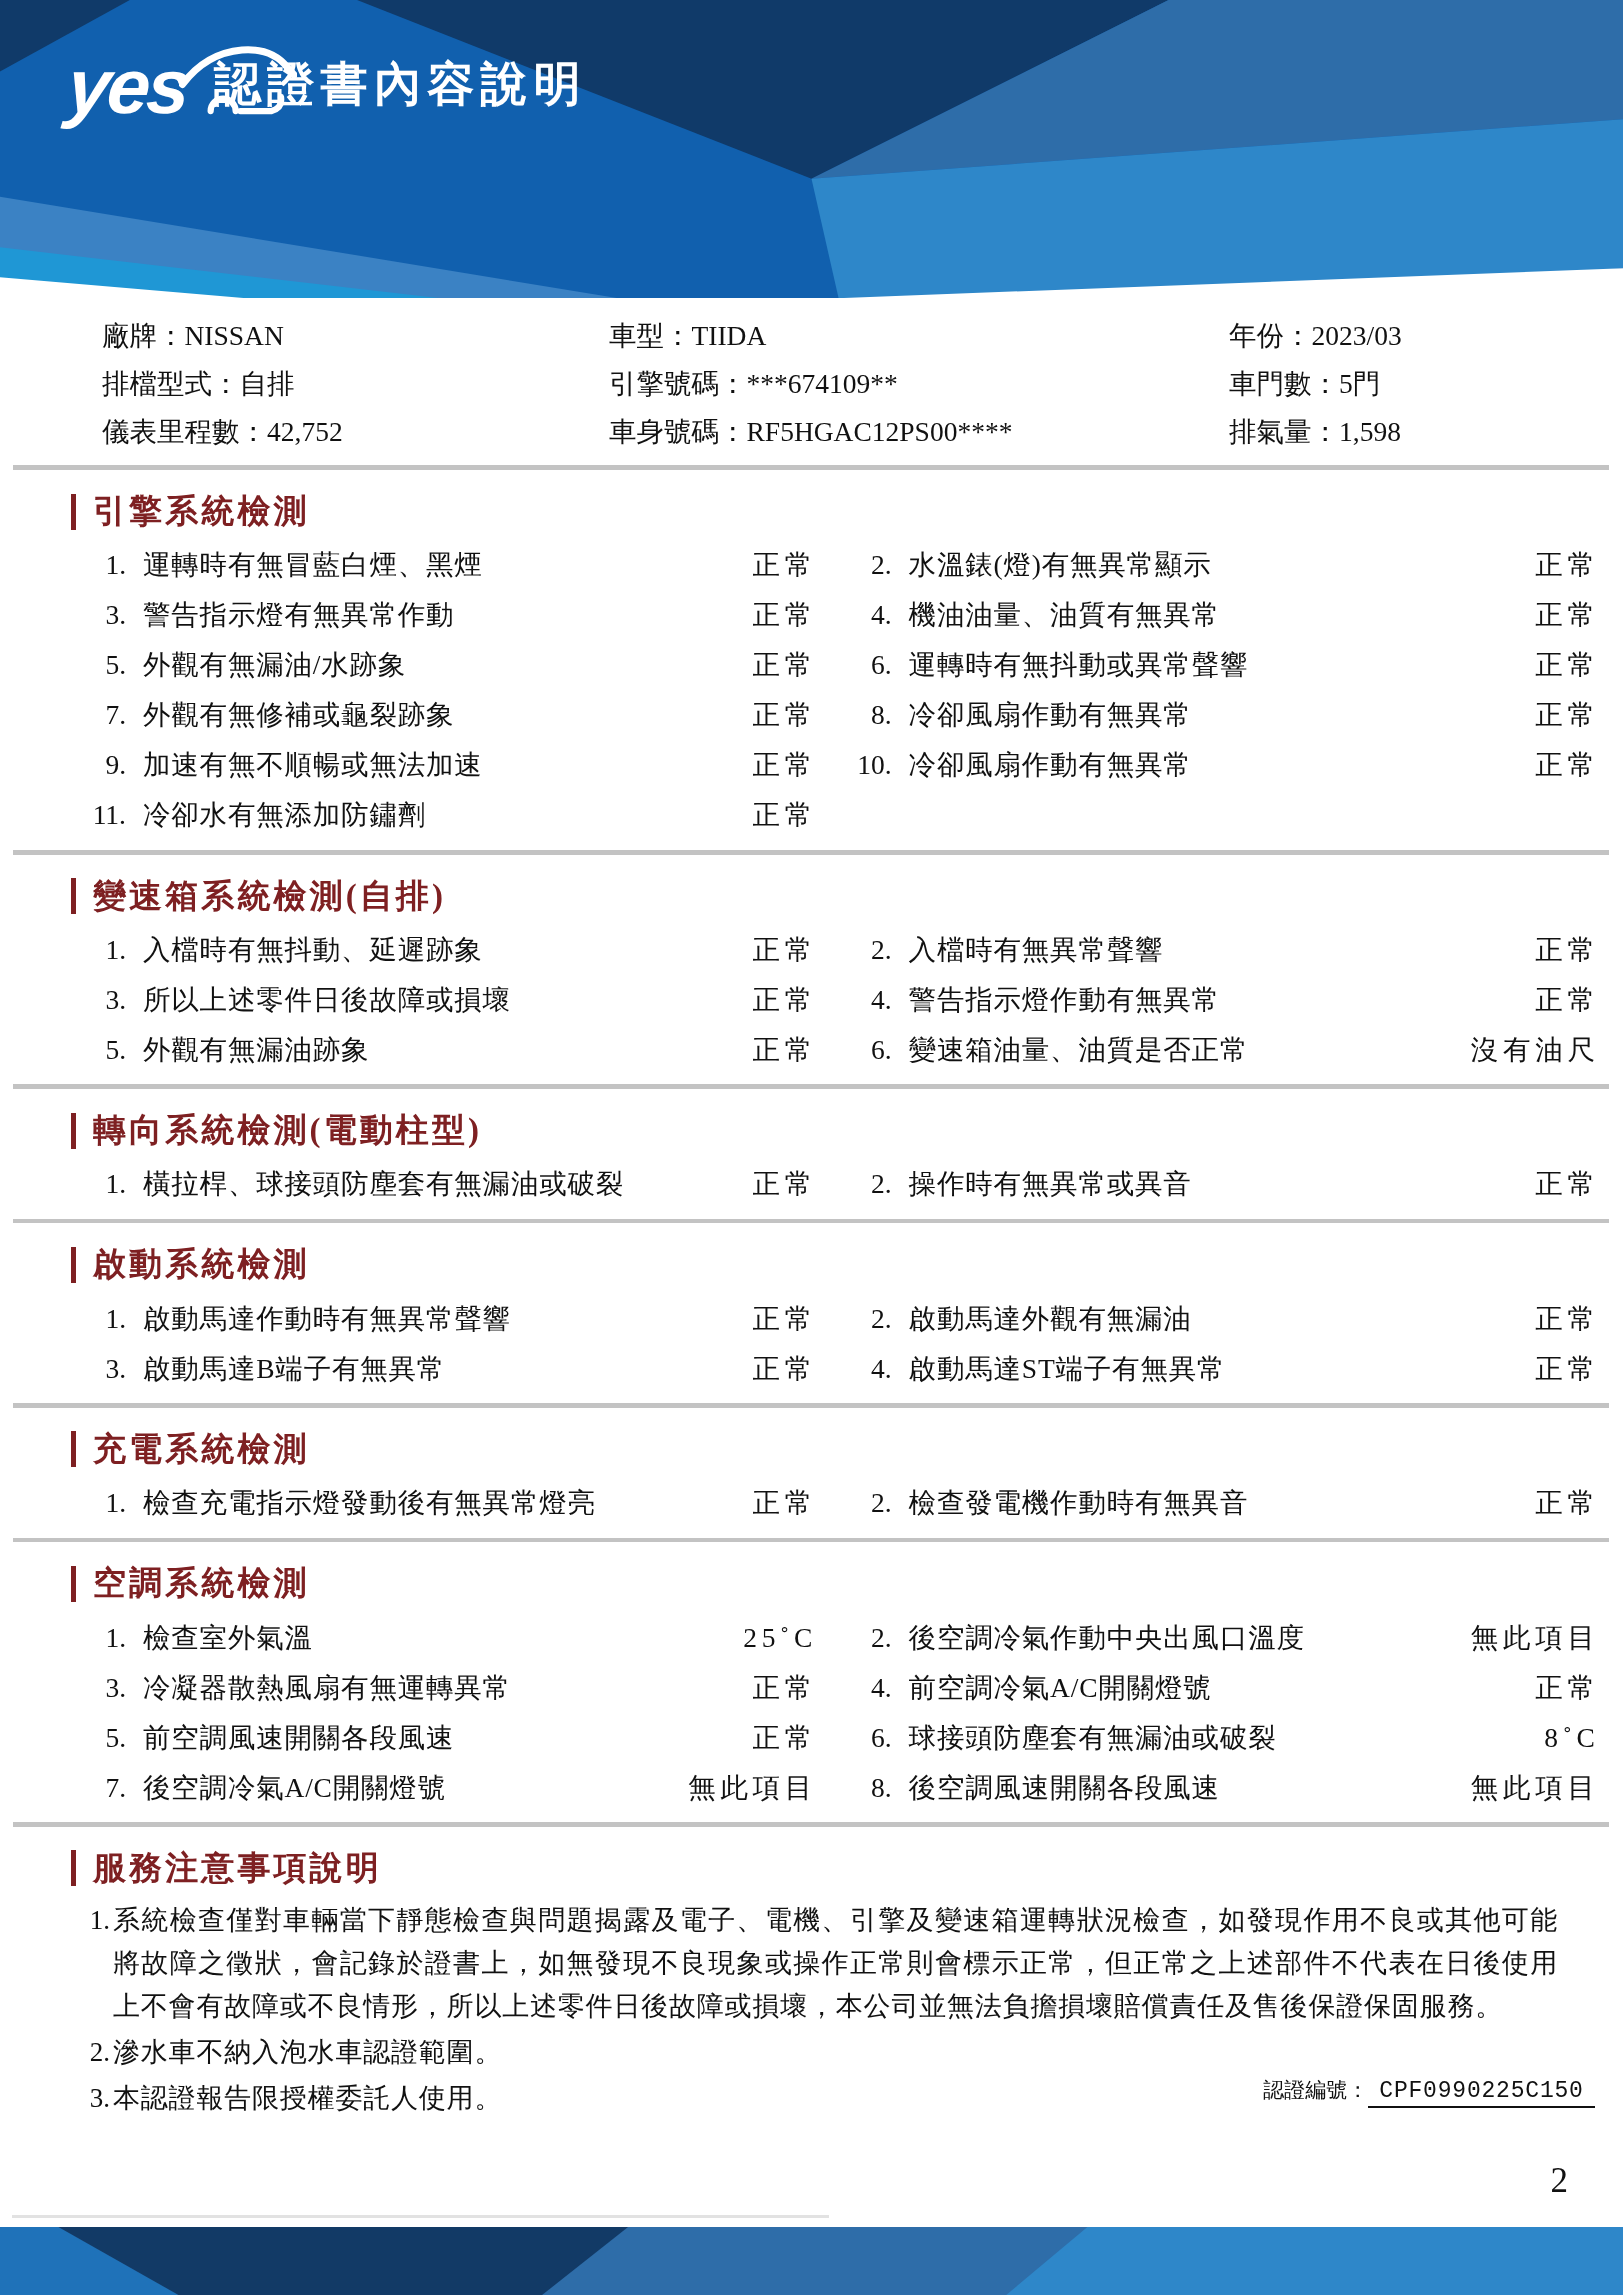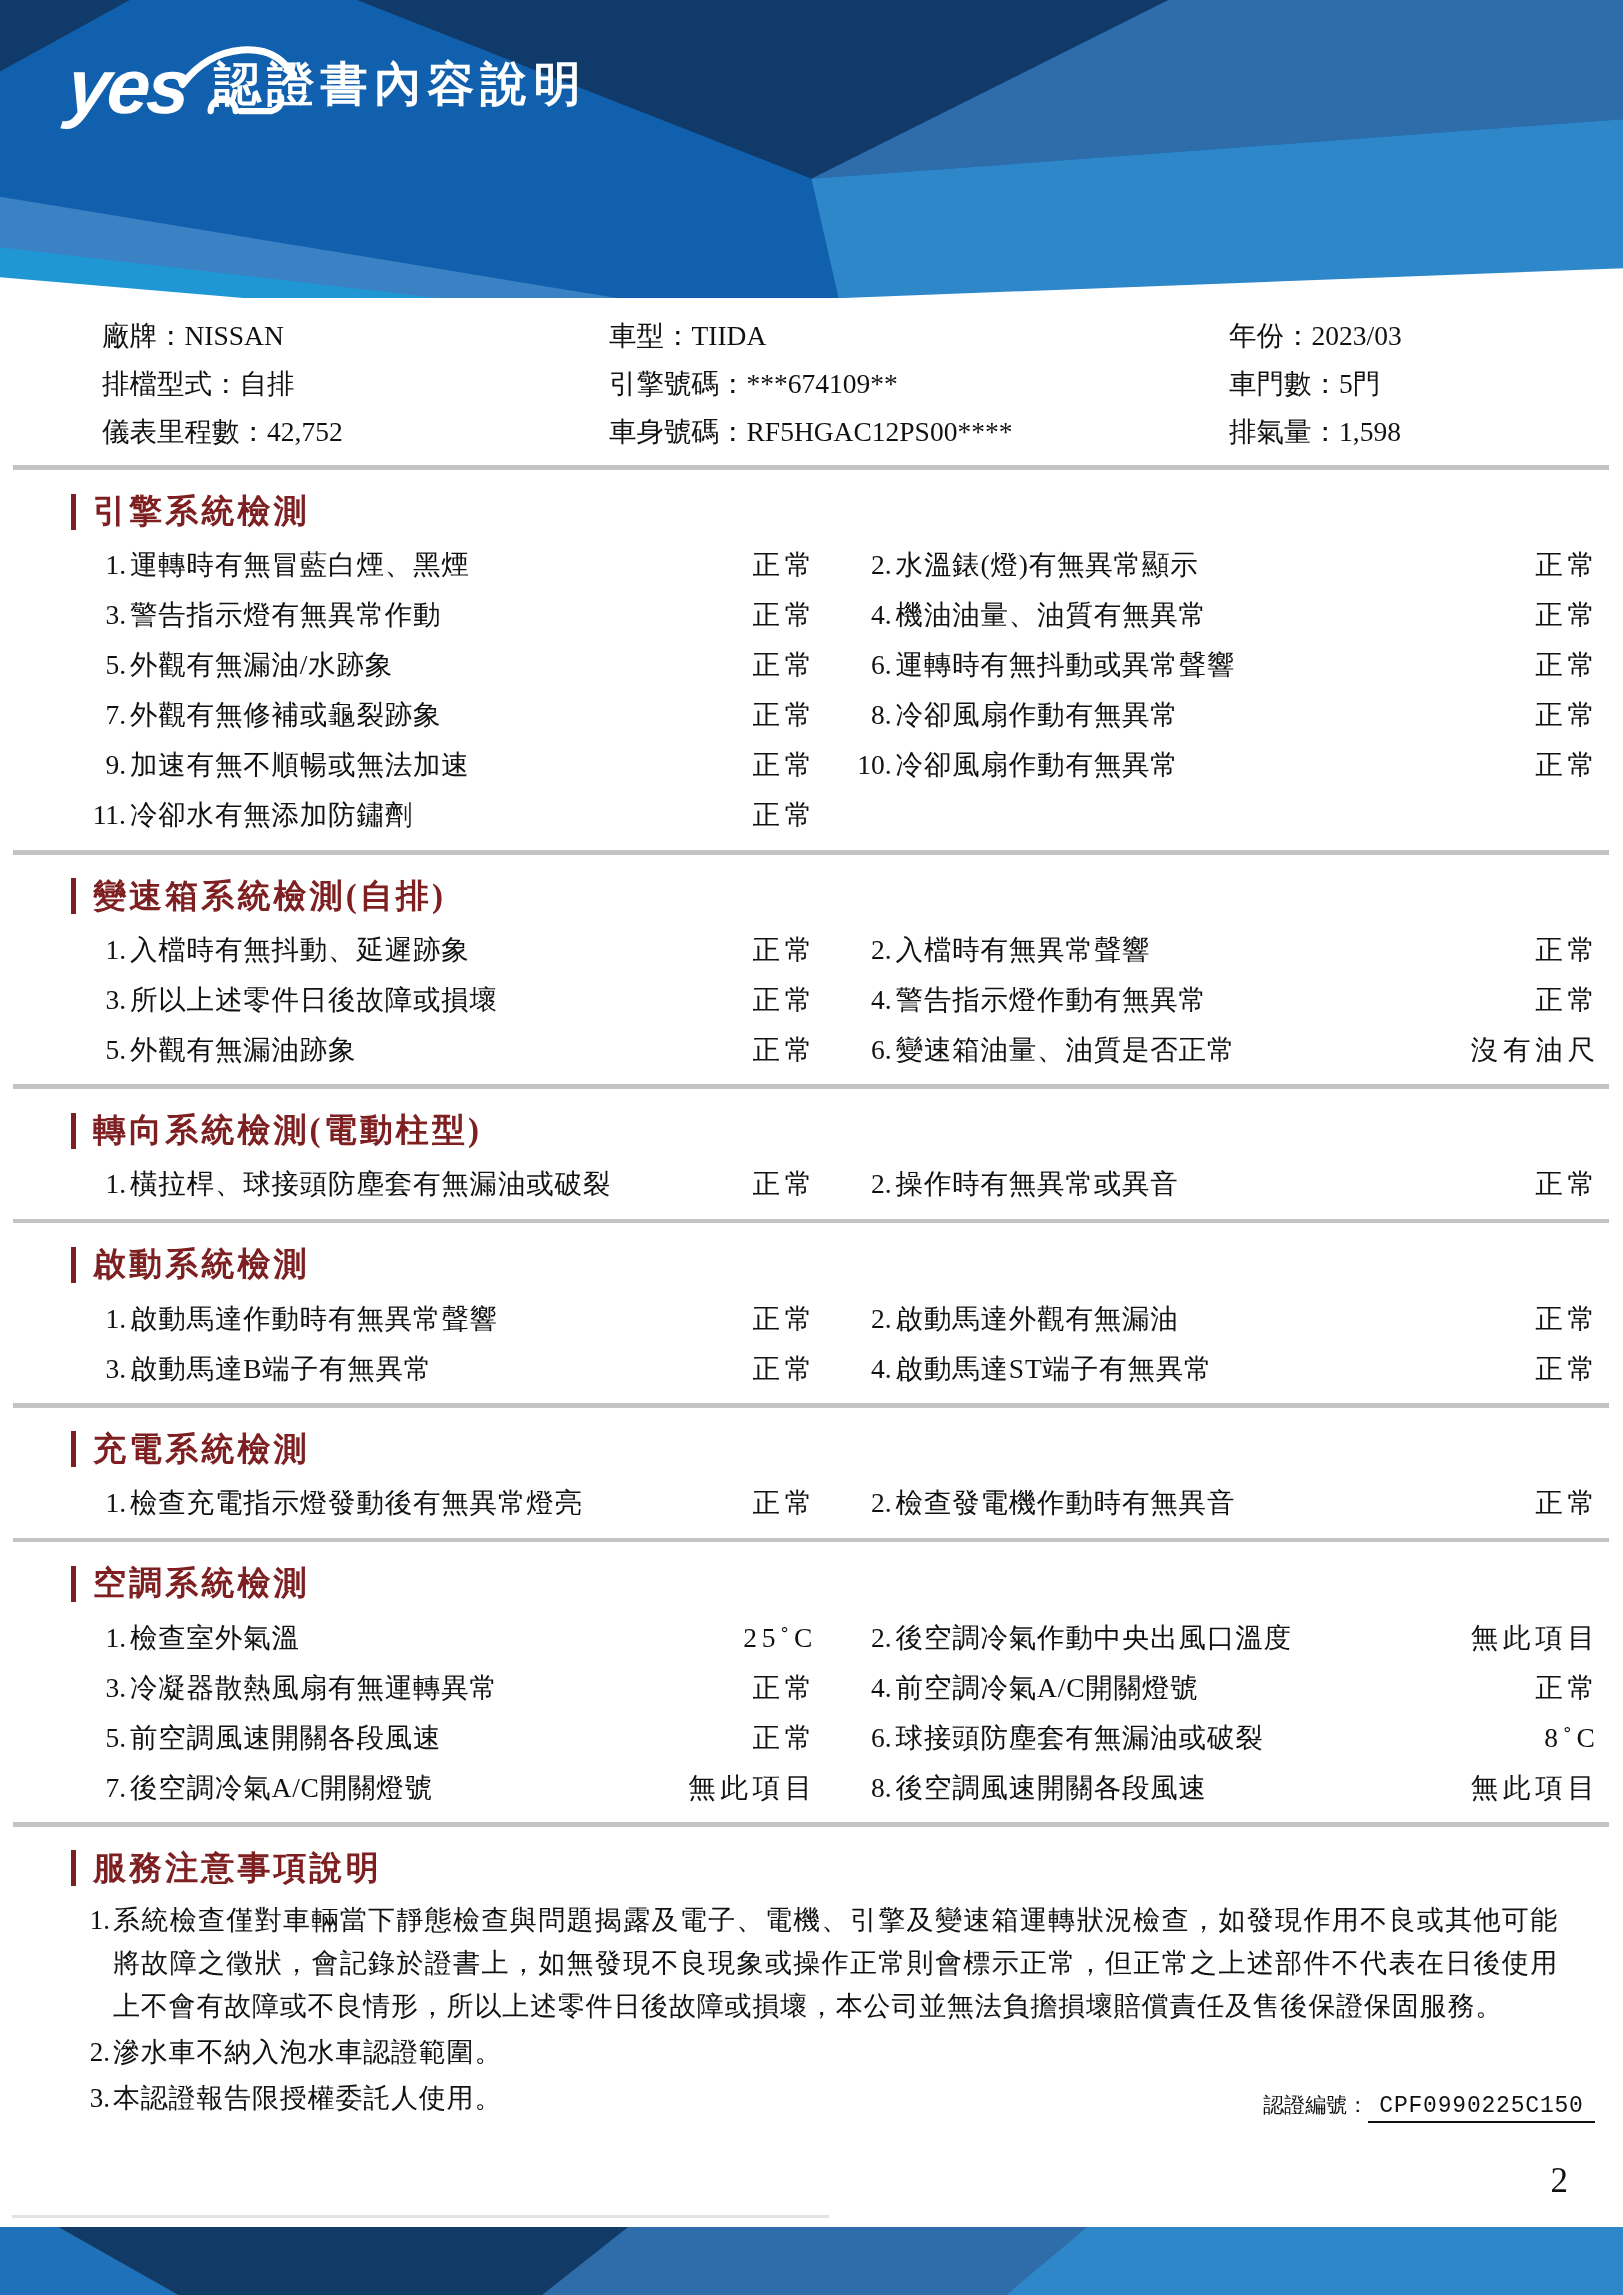--- a/index.html
+++ b/index.html
@@ -54,29 +54,29 @@
   }
   .sec-bar{width:4.7px;height:36px;background:#7e2022;margin-right:17.3px;flex:0 0 auto;}
   .sec-items{
     margin:9.4px 23.6px 0 71px;
     display:grid;
     grid-template-columns:746px 763px;
     column-gap:19.6px;
   }
   .item{display:flex;align-items:center;height:50px;font-size:27.5px;padding-left:19px;}
   .item-no{flex:0 0 36px;text-align:right;white-space:nowrap;}
-  .item-label{margin-left:4px;white-space:nowrap;letter-spacing:0.8px;}
+  .item-label{margin-left:17px;white-space:nowrap;letter-spacing:0.8px;}
   .item-value{margin-left:auto;white-space:nowrap;letter-spacing:4.7px;text-align:center;}
   
   .notes{position:relative;margin:11px 23.6px 0 71px;}
   .note-row{display:flex;font-size:27px;line-height:43px;margin-top:3.1px;}
   .note-no{flex:0 0 39px;text-align:right;}
   .note-text{margin-left:3px;max-width:1445px;letter-spacing:0.8px;text-align:justify;}
   .cert{
-    position:absolute;right:4.7px;bottom:1px;
+    position:absolute;right:4.7px;bottom:16px;
     font-size:21px;white-space:nowrap;
   }
   .cert-value{
     font-family:"Liberation Mono","DejaVu Sans Mono",monospace;
     font-size:23px;border-bottom:2.4px solid #111;padding:0 11px 1.6px 11px;letter-spacing:0.8px;
   }
   
   .pre-footer-line{position:absolute;left:11.8px;top:2215px;width:817px;height:3.1px;background:#e2e2e2;}
   .page-number{position:absolute;right:55px;top:2161px;font-size:35px;color:#111;}
   .footer{position:absolute;left:0;bottom:0;width:1623px;height:68px;background:#2e6da9;}

